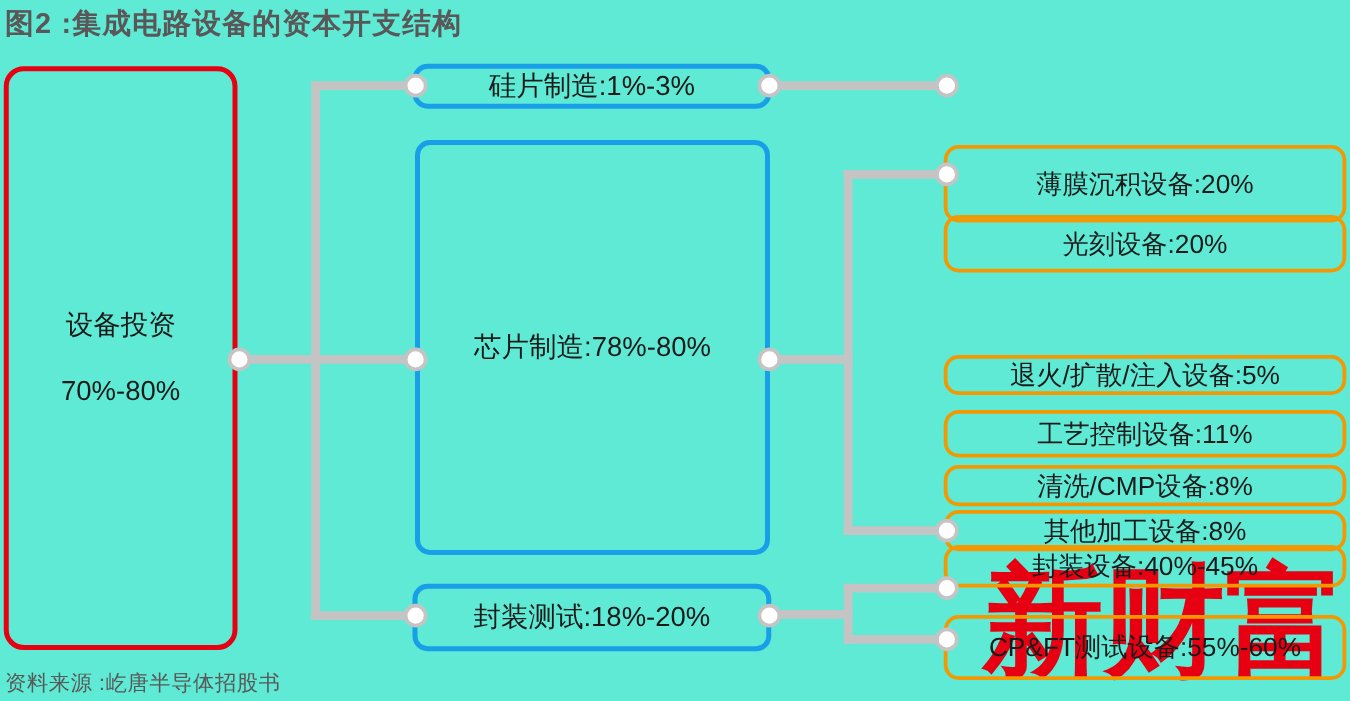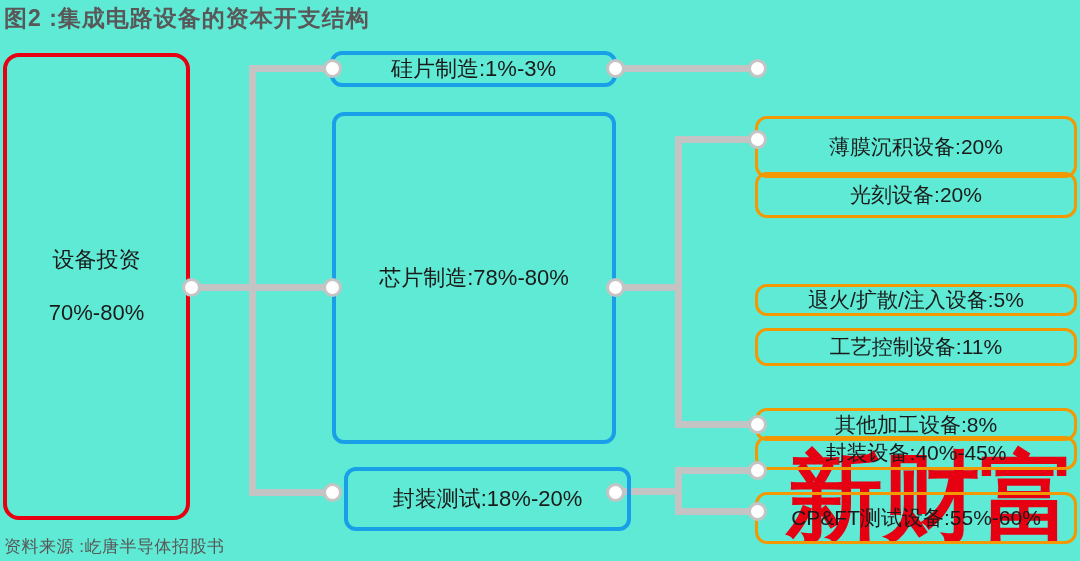--- a/index.html
+++ b/index.html
@@ -69,26 +69,27 @@
   <div class="line" style="left:674.5px;top:466.5px;width:86px;height:7px"></div>
   <div class="line" style="left:674.5px;top:507.5px;width:86px;height:7px"></div>
 
   <div class="box root">
     <div>设备投资</div>
     <div>70%-80%</div>
   </div>
 
   <div class="box branch" style="left:330px;top:51px;width:287px;height:36px">硅片制造:1%-3%</div>
   <div class="box branch" style="left:332px;top:112px;width:284px;height:332px">芯片制造:78%-80%</div>
-  <div class="box branch" style="left:344px;top:467px;width:287px;height:64px">封装测试:18%-20%</div>
+  <div class="box branch" style="left:330px;top:467px;width:287px;height:54px">封装测试:18%-20%</div>
 
   <div class="box leaf" style="top:116px;height:62px">薄膜沉积设备:20%</div>
   <div class="box leaf" style="top:172px;height:46px">光刻设备:20%</div>
   <div class="box leaf" style="top:284px;height:32px">退火/扩散/注入设备:5%</div>
   <div class="box leaf" style="top:328px;height:38px">工艺控制设备:11%</div>
+  <div class="box leaf" style="top:372px;height:33px">清洗/CMP设备:8%</div>
   <div class="box leaf" style="top:408px;height:33px">其他加工设备:8%</div>
   <div class="box leaf" style="top:436px;height:34px">封装设备:40%-45%</div>
   <div class="box leaf" style="top:492px;height:52px">CP&amp;FT测试设备:55%-60%</div>
 
   <div class="node" style="left:181.5px;top:277.5px"></div>
   <div class="node" style="left:322.5px;top:58.5px"></div>
   <div class="node" style="left:322.5px;top:277.5px"></div>
   <div class="node" style="left:322.5px;top:482.5px"></div>
   <div class="node" style="left:605.5px;top:58.5px"></div>
   <div class="node" style="left:605.5px;top:277.5px"></div>

